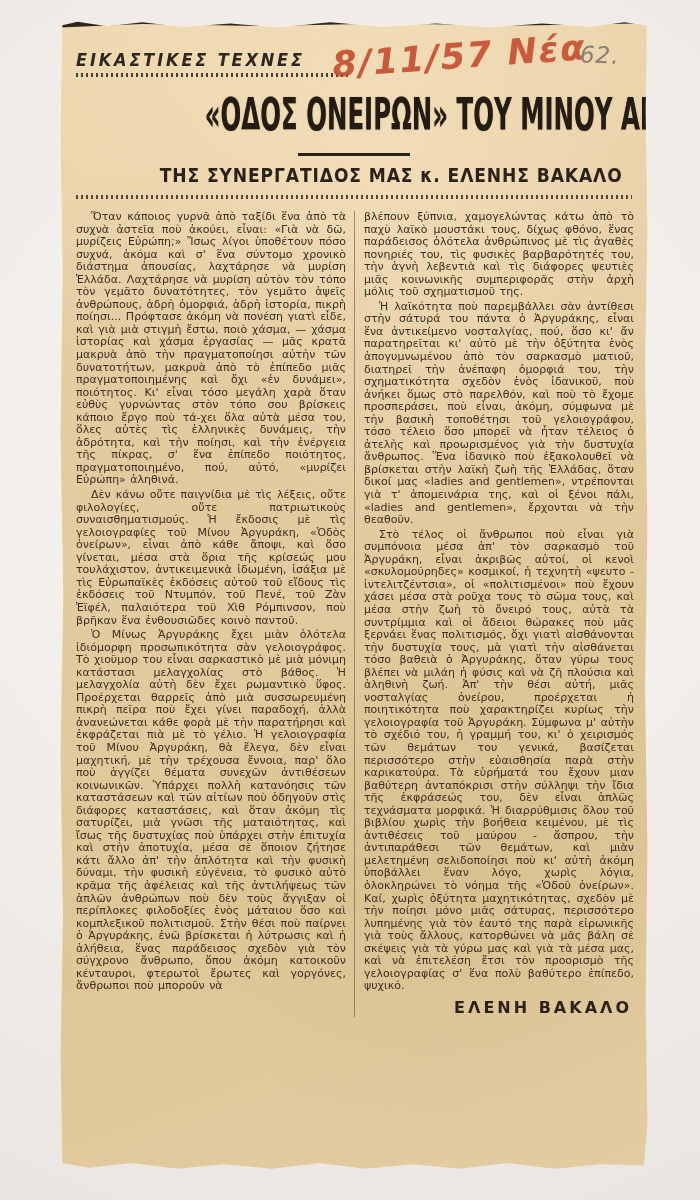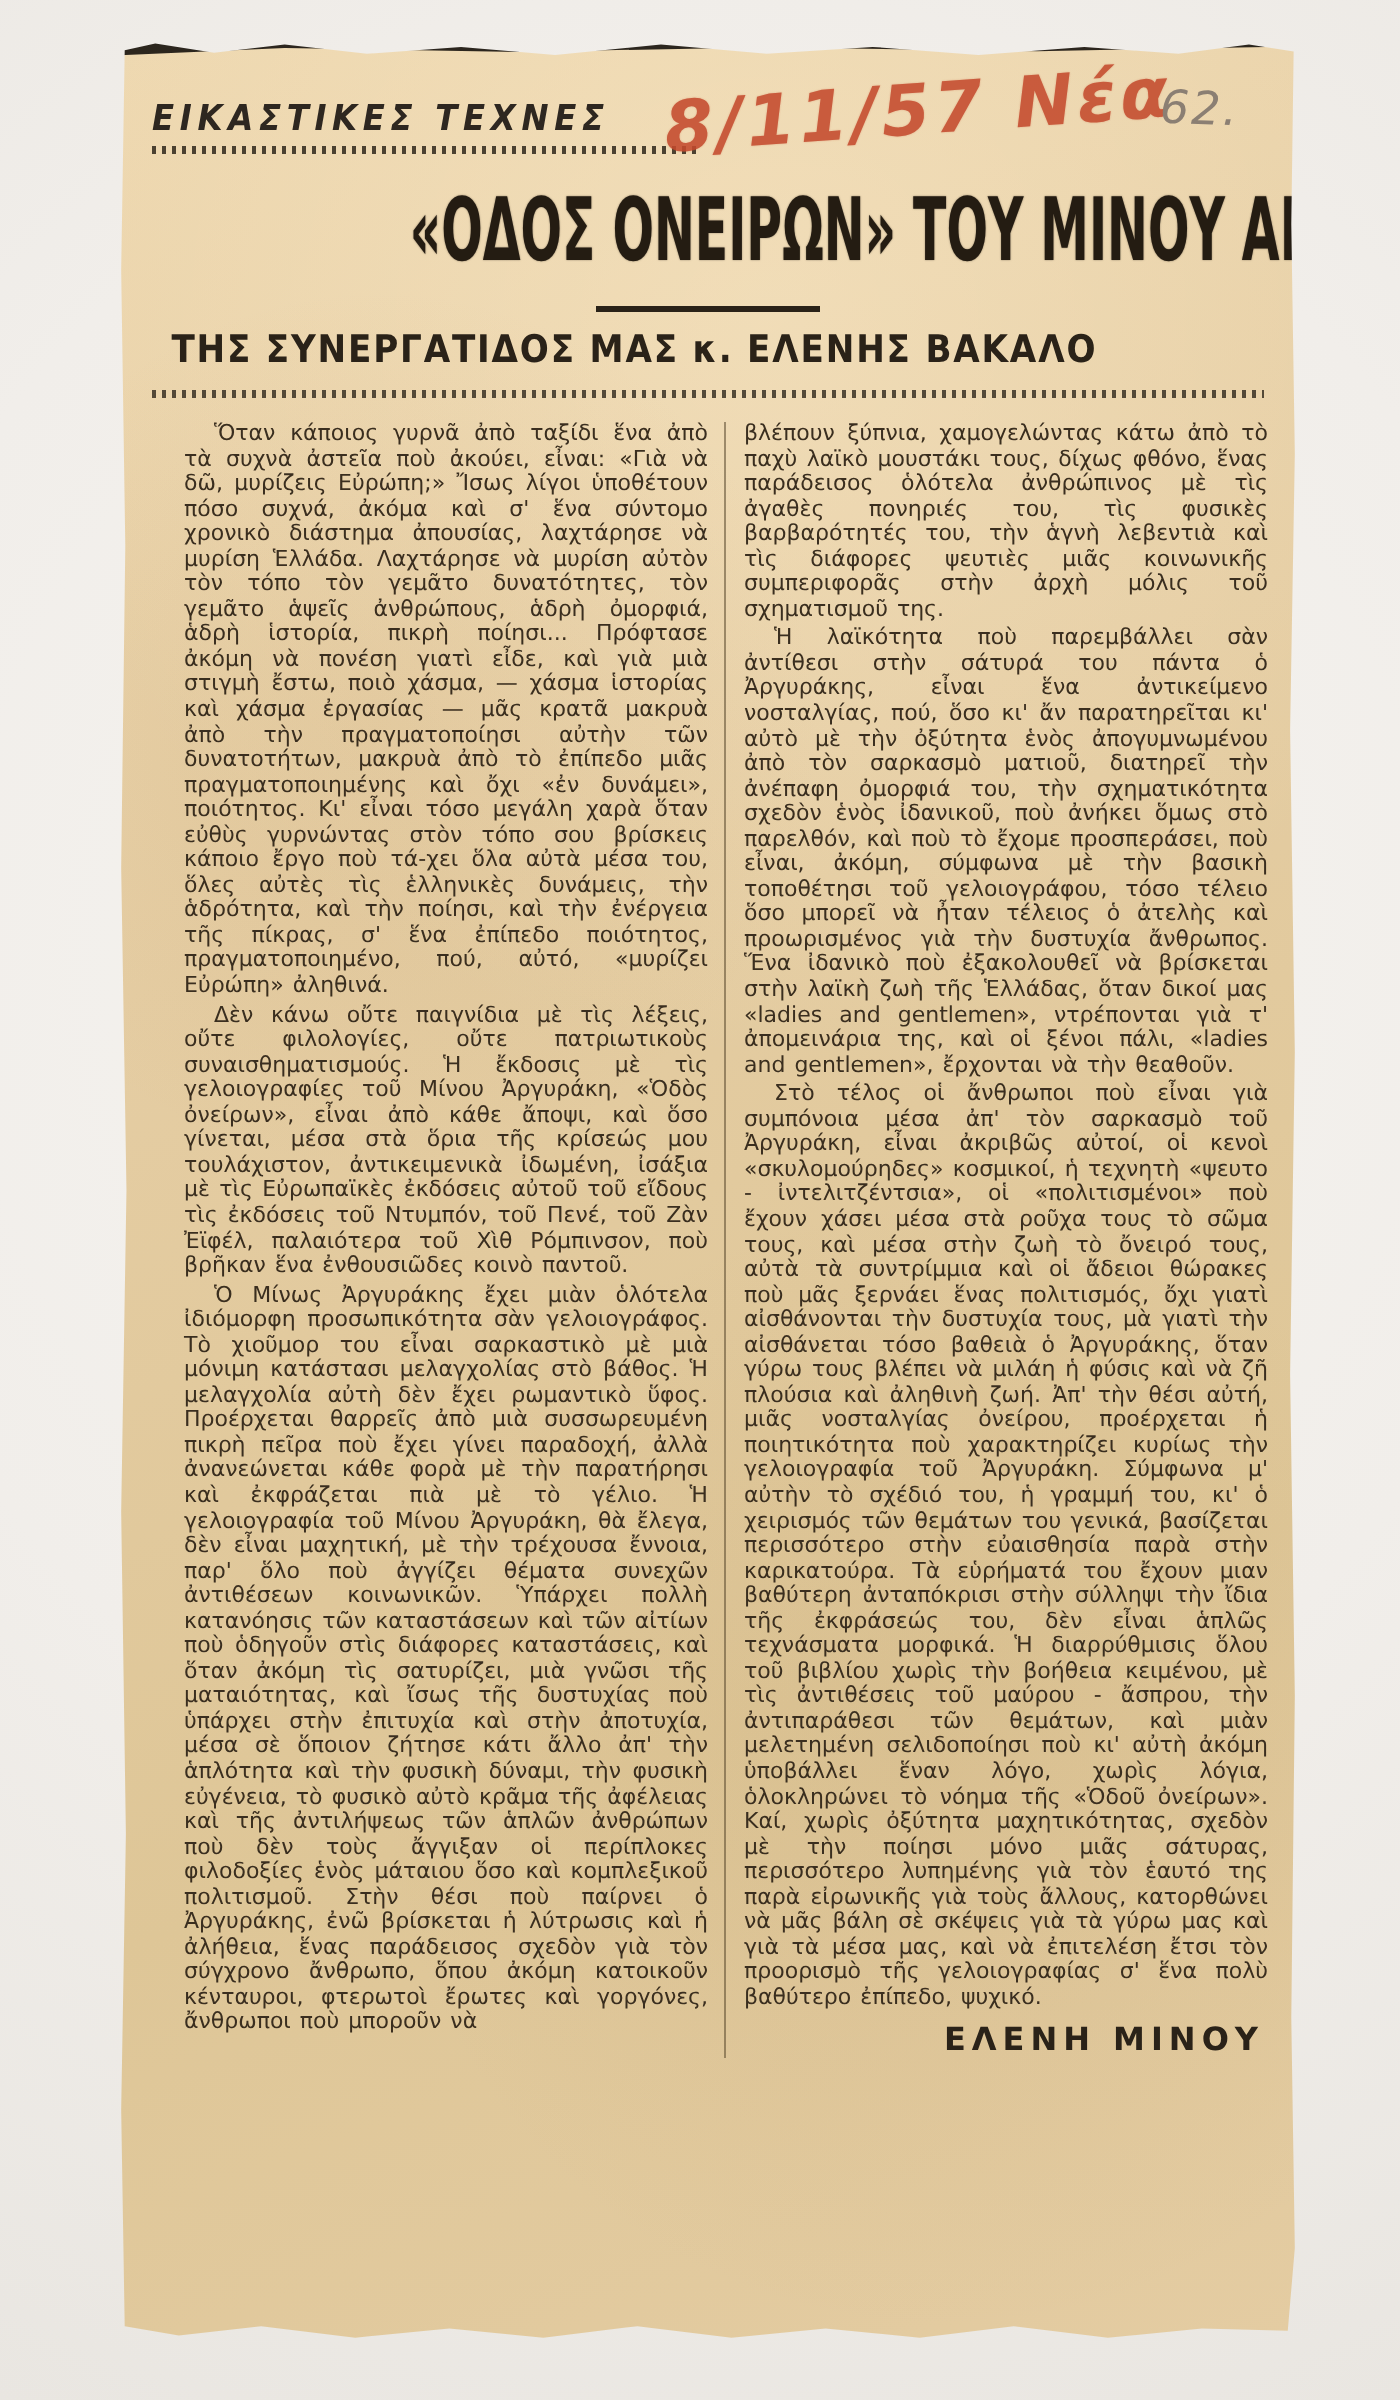--- a/index.html
+++ b/index.html
@@ -57,32 +57,32 @@
     transform:rotate(2deg); letter-spacing:1px;
   }
   .headline-wrap{ margin-top:16px; text-align:center; height:50px; overflow:visible; }
   .headline{
     display:inline-block; white-space:nowrap;
     font-size:37px; font-weight:bold; color:#241c12;
     transform:scale(.66,1.18); transform-origin:50% 40%;
     text-shadow:0 0 1px rgba(36,28,18,.55);
   }
   .headline-divider{ margin:10px auto 8px auto; width:112px; height:3px; background:#2a2218; }
-  .subhead-wrap{ text-align:left; height:24px; }
+  .subhead-wrap{ text-align:right; height:24px; }
   .subhead{
     display:inline-block; white-space:nowrap;
     font-size:19px; font-weight:bold; color:#2a2218; letter-spacing:1px;
     transform:scaleX(.9); transform-origin:center;
   }
   .subhead-rule{
     margin:7px auto 0 auto; width:556px; height:4px;
     background:repeating-linear-gradient(90deg, rgba(46,38,26,.8) 0 2px, rgba(46,38,26,0) 2px 5px);
   }
   
-  .body-cols{ display:flex; margin:12px 14px 0 32px; }
+  .body-cols{ display:flex; margin:12px 14px 0 16px; }
   .col{ width:272px; }
   .col.right{ border-left:1px solid rgba(90,72,45,.55); padding-left:9px; margin-left:8px; }
   .col p{
     margin:0 0 2px 0; font-size:11px; line-height:12.55px;
     text-align:justify; text-indent:15px; color:#3a2e1f;
     word-spacing:1px;
   }
   .col p.no-indent{ text-indent:0; }
   .byline{
     margin-top:5px; text-align:right;
@@ -119,16 +119,16 @@
   <div class="body-cols">
     <div class="col left">
       <p>Ὅταν κάποιος γυρνᾶ ἀπὸ ταξίδι ἕνα ἀπὸ τὰ συχνὰ ἀστεῖα ποὺ ἀκούει, εἶναι: «Γιὰ νὰ δῶ, μυρίζεις Εὐρώπη;» Ἴσως λίγοι ὑποθέτουν πόσο συχνά, ἀκόμα καὶ σ' ἕνα σύντομο χρονικὸ διάστημα ἀπουσίας, λαχτάρησε νὰ μυρίση Ἑλλάδα. Λαχτάρησε νὰ μυρίση αὐτὸν τὸν τόπο τὸν γεμᾶτο δυνατότητες, τὸν γεμᾶτο ἁψεῖς ἀνθρώπους, ἁδρὴ ὀμορφιά, ἁδρὴ ἱστορία, πικρὴ ποίησι... Πρόφτασε ἀκόμη νὰ πονέση γιατὶ εἶδε, καὶ γιὰ μιὰ στιγμὴ ἔστω, ποιὸ χάσμα, — χάσμα ἱστορίας καὶ χάσμα ἐργασίας — μᾶς κρατᾶ μακρυὰ ἀπὸ τὴν πραγματοποίησι αὐτὴν τῶν δυνατοτήτων, μακρυὰ ἀπὸ τὸ ἐπίπεδο μιᾶς πραγματοποιημένης καὶ ὄχι «ἐν δυνάμει», ποιότητος. Κι' εἶναι τόσο μεγάλη χαρὰ ὅταν εὐθὺς γυρνώντας στὸν τόπο σου βρίσκεις κάποιο ἔργο ποὺ τά-χει ὅλα αὐτὰ μέσα του, ὅλες αὐτὲς τὶς ἑλληνικὲς δυνάμεις, τὴν ἁδρότητα, καὶ τὴν ποίησι, καὶ τὴν ἐνέργεια τῆς πίκρας, σ' ἕνα ἐπίπεδο ποιότητος, πραγματοποιημένο, πού, αὐτό, «μυρίζει Εὐρώπη» ἀληθινά.</p>
       <p>Δὲν κάνω οὔτε παιγνίδια μὲ τὶς λέξεις, οὔτε φιλολογίες, οὔτε πατριωτικοὺς συναισθηματισμούς. Ἡ ἔκδοσις μὲ τὶς γελοιογραφίες τοῦ Μίνου Ἀργυράκη, «Ὁδὸς ὀνείρων», εἶναι ἀπὸ κάθε ἄποψι, καὶ ὅσο γίνεται, μέσα στὰ ὅρια τῆς κρίσεώς μου τουλάχιστον, ἀντικειμενικὰ ἰδωμένη, ἰσάξια μὲ τὶς Εὐρωπαϊκὲς ἐκδόσεις αὐτοῦ τοῦ εἴδους τὶς ἐκδόσεις τοῦ Ντυμπόν, τοῦ Πενέ, τοῦ Ζὰν Ἐϊφέλ, παλαιότερα τοῦ Χὶθ Ρόμπινσον, ποὺ βρῆκαν ἕνα ἐνθουσιῶδες κοινὸ παντοῦ.</p>
       <p>Ὁ Μίνως Ἀργυράκης ἔχει μιὰν ὁλότελα ἰδιόμορφη προσωπικότητα σὰν γελοιογράφος. Τὸ χιοῦμορ του εἶναι σαρκαστικὸ μὲ μιὰ μόνιμη κατάστασι μελαγχολίας στὸ βάθος. Ἡ μελαγχολία αὐτὴ δὲν ἔχει ρωμαντικὸ ὕφος. Προέρχεται θαρρεῖς ἀπὸ μιὰ συσσωρευμένη πικρὴ πεῖρα ποὺ ἔχει γίνει παραδοχή, ἀλλὰ ἀνανεώνεται κάθε φορὰ μὲ τὴν παρατήρησι καὶ ἐκφράζεται πιὰ μὲ τὸ γέλιο. Ἡ γελοιογραφία τοῦ Μίνου Ἀργυράκη, θὰ ἔλεγα, δὲν εἶναι μαχητική, μὲ τὴν τρέχουσα ἔννοια, παρ' ὅλο ποὺ ἀγγίζει θέματα συνεχῶν ἀντιθέσεων κοινωνικῶν. Ὑπάρχει πολλὴ κατανόησις τῶν καταστάσεων καὶ τῶν αἰτίων ποὺ ὁδηγοῦν στὶς διάφορες καταστάσεις, καὶ ὅταν ἀκόμη τὶς σατυρίζει, μιὰ γνῶσι τῆς ματαιότητας, καὶ ἴσως τῆς δυστυχίας ποὺ ὑπάρχει στὴν ἐπιτυχία καὶ στὴν ἀποτυχία, μέσα σὲ ὅποιον ζήτησε κάτι ἄλλο ἀπ' τὴν ἁπλότητα καὶ τὴν φυσικὴ δύναμι, τὴν φυσικὴ εὐγένεια, τὸ φυσικὸ αὐτὸ κρᾶμα τῆς ἀφέλειας καὶ τῆς ἀντιλήψεως τῶν ἁπλῶν ἀνθρώπων ποὺ δὲν τοὺς ἄγγιξαν οἱ περίπλοκες φιλοδοξίες ἑνὸς μάταιου ὅσο καὶ κομπλεξικοῦ πολιτισμοῦ. Στὴν θέσι ποὺ παίρνει ὁ Ἀργυράκης, ἐνῶ βρίσκεται ἡ λύτρωσις καὶ ἡ ἀλήθεια, ἕνας παράδεισος σχεδὸν γιὰ τὸν σύγχρονο ἄνθρωπο, ὅπου ἀκόμη κατοικοῦν κένταυροι, φτερωτοὶ ἔρωτες καὶ γοργόνες, ἄνθρωποι ποὺ μποροῦν νὰ</p>
     </div>
     <div class="col right">
       <p class="no-indent">βλέπουν ξύπνια, χαμογελώντας κάτω ἀπὸ τὸ παχὺ λαϊκὸ μουστάκι τους, δίχως φθόνο, ἕνας παράδεισος ὁλότελα ἀνθρώπινος μὲ τὶς ἀγαθὲς πονηριές του, τὶς φυσικὲς βαρβαρότητές του, τὴν ἁγνὴ λεβεντιὰ καὶ τὶς διάφορες ψευτιὲς μιᾶς κοινωνικῆς συμπεριφορᾶς στὴν ἀρχὴ μόλις τοῦ σχηματισμοῦ της.</p>
       <p>Ἡ λαϊκότητα ποὺ παρεμβάλλει σὰν ἀντίθεσι στὴν σάτυρά του πάντα ὁ Ἀργυράκης, εἶναι ἕνα ἀντικείμενο νοσταλγίας, πού, ὅσο κι' ἄν παρατηρεῖται κι' αὐτὸ μὲ τὴν ὀξύτητα ἑνὸς ἀπογυμνωμένου ἀπὸ τὸν σαρκασμὸ ματιοῦ, διατηρεῖ τὴν ἀνέπαφη ὀμορφιά του, τὴν σχηματικότητα σχεδὸν ἑνὸς ἰδανικοῦ, ποὺ ἀνήκει ὅμως στὸ παρελθόν, καὶ ποὺ τὸ ἔχομε προσπεράσει, ποὺ εἶναι, ἀκόμη, σύμφωνα μὲ τὴν βασικὴ τοποθέτησι τοῦ γελοιογράφου, τόσο τέλειο ὅσο μπορεῖ νὰ ἦταν τέλειος ὁ ἀτελὴς καὶ προωρισμένος γιὰ τὴν δυστυχία ἄνθρωπος. Ἕνα ἰδανικὸ ποὺ ἐξακολουθεῖ νὰ βρίσκεται στὴν λαϊκὴ ζωὴ τῆς Ἑλλάδας, ὅταν δικοί μας «ladies and gentlemen», ντρέπονται γιὰ τ' ἀπομεινάρια της, καὶ οἱ ξένοι πάλι, «ladies and gentlemen», ἔρχονται νὰ τὴν θεαθοῦν.</p>
       <p>Στὸ τέλος οἱ ἄνθρωποι ποὺ εἶναι γιὰ συμπόνοια μέσα ἀπ' τὸν σαρκασμὸ τοῦ Ἀργυράκη, εἶναι ἀκριβῶς αὐτοί, οἱ κενοὶ «σκυλομούρηδες» κοσμικοί, ἡ τεχνητὴ «ψευτο - ἰντελιτζέντσια», οἱ «πολιτισμένοι» ποὺ ἔχουν χάσει μέσα στὰ ροῦχα τους τὸ σῶμα τους, καὶ μέσα στὴν ζωὴ τὸ ὄνειρό τους, αὐτὰ τὰ συντρίμμια καὶ οἱ ἄδειοι θώρακες ποὺ μᾶς ξερνάει ἕνας πολιτισμός, ὄχι γιατὶ αἰσθάνονται τὴν δυστυχία τους, μὰ γιατὶ τὴν αἰσθάνεται τόσο βαθειὰ ὁ Ἀργυράκης, ὅταν γύρω τους βλέπει νὰ μιλάη ἡ φύσις καὶ νὰ ζῆ πλούσια καὶ ἀληθινὴ ζωή. Ἀπ' τὴν θέσι αὐτή, μιᾶς νοσταλγίας ὀνείρου, προέρχεται ἡ ποιητικότητα ποὺ χαρακτηρίζει κυρίως τὴν γελοιογραφία τοῦ Ἀργυράκη. Σύμφωνα μ' αὐτὴν τὸ σχέδιό του, ἡ γραμμή του, κι' ὁ χειρισμός τῶν θεμάτων του γενικά, βασίζεται περισσότερο στὴν εὐαισθησία παρὰ στὴν καρικατούρα. Τὰ εὑρήματά του ἔχουν μιαν βαθύτερη ἀνταπόκρισι στὴν σύλληψι τὴν ἴδια τῆς ἐκφράσεώς του, δὲν εἶναι ἁπλῶς τεχνάσματα μορφικά. Ἡ διαρρύθμισις ὅλου τοῦ βιβλίου χωρὶς τὴν βοήθεια κειμένου, μὲ τὶς ἀντιθέσεις τοῦ μαύρου - ἄσπρου, τὴν ἀντιπαράθεσι τῶν θεμάτων, καὶ μιὰν μελετημένη σελιδοποίησι ποὺ κι' αὐτὴ ἀκόμη ὑποβάλλει ἕναν λόγο, χωρὶς λόγια, ὁλοκληρώνει τὸ νόημα τῆς «Ὁδοῦ ὀνείρων». Καί, χωρὶς ὀξύτητα μαχητικότητας, σχεδὸν μὲ τὴν ποίησι μόνο μιᾶς σάτυρας, περισσότερο λυπημένης γιὰ τὸν ἑαυτό της παρὰ εἰρωνικῆς γιὰ τοὺς ἄλλους, κατορθώνει νὰ μᾶς βάλη σὲ σκέψεις γιὰ τὰ γύρω μας καὶ γιὰ τὰ μέσα μας, καὶ νὰ ἐπιτελέση ἔτσι τὸν προορισμὸ τῆς γελοιογραφίας σ' ἕνα πολὺ βαθύτερο ἐπίπεδο, ψυχικό.</p>
-      <div class="byline">ΕΛΕΝΗ ΜΙΝΟΥ</div>
+      <div class="byline">ΕΛΕΝΗ ΒΑΚΑΛΟ</div>
     </div>
   </div>
 </div>
 
 </body></html>

